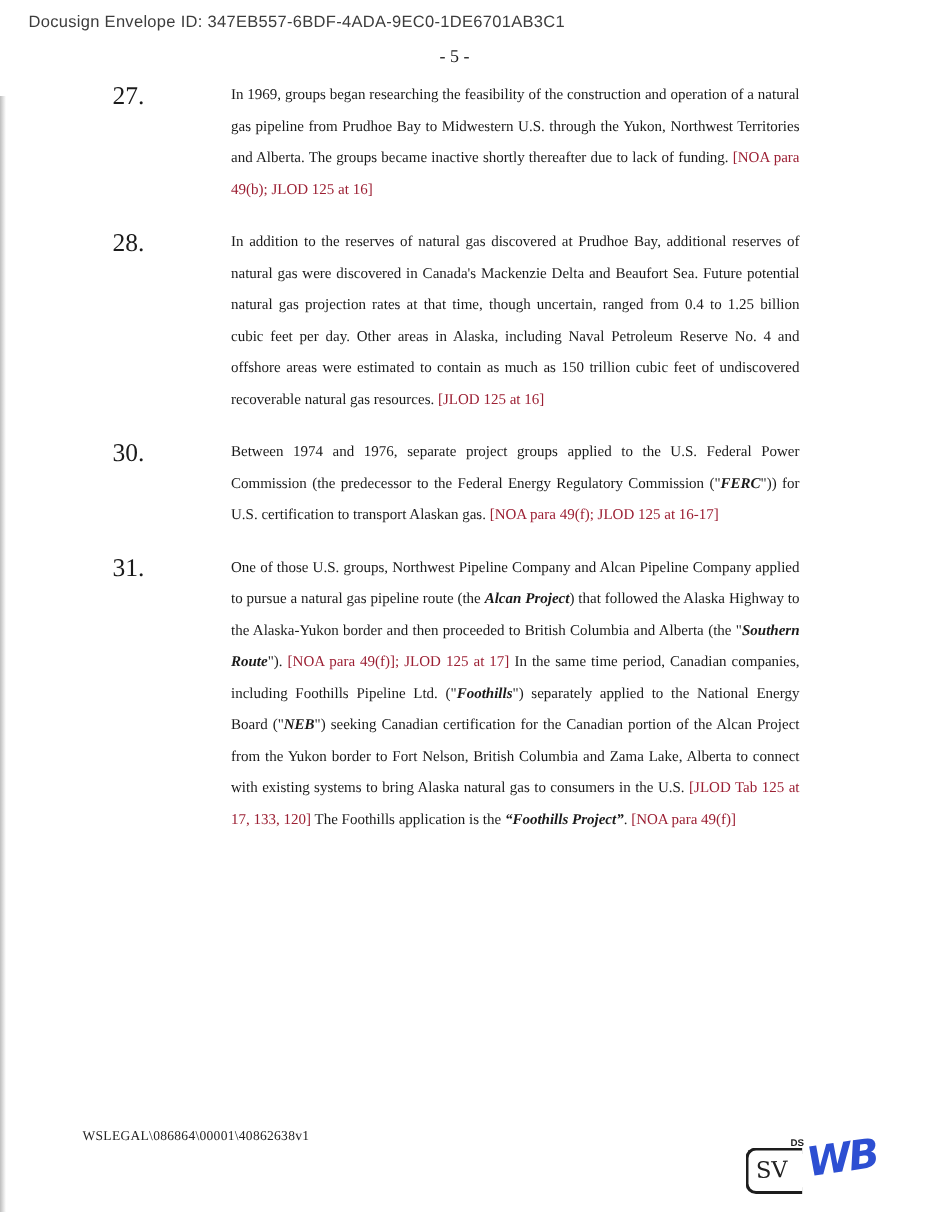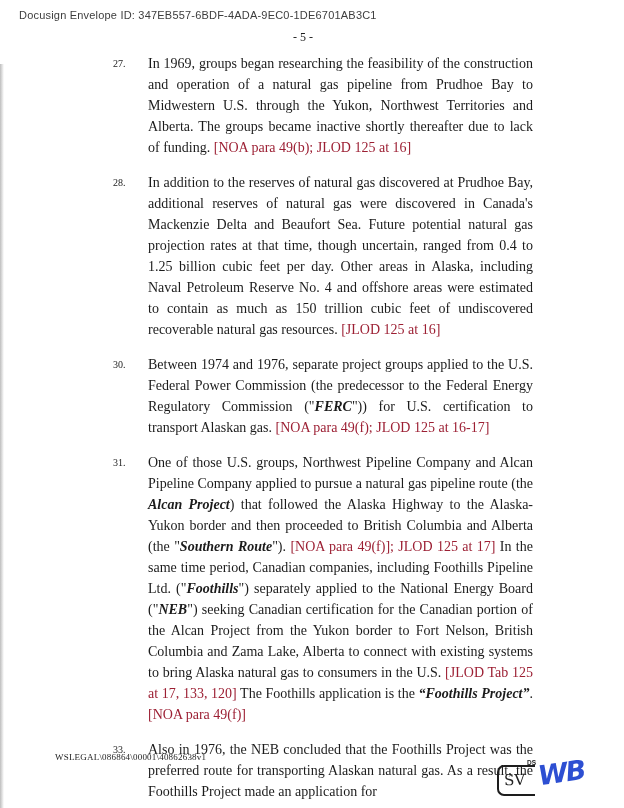--- a/index.html
+++ b/index.html
@@ -31,26 +31,27 @@
   .page-number {
     position: absolute; top: 30px; left: 0; width: 606px;
     text-align: center; font-size: 12px;
   }
   .content {
     position: absolute; left: 75px; top: 53px; width: 458px;
   }
   .para { display: flex; margin-bottom: 14px; }
   .para-num {
     flex: 0 0 35px; width: 35px;
-    font-size: 10px; line-height: 21px; margin-left: 38px;
+    font-size: 17px; line-height: 21px;
   }
   .para-text {
     width: 423px;
-    font-size: 14px; line-height: 21px;
+    font-size: 10px; line-height: 21px;
     text-align: justify;
+    margin-left: 44px;
   }
   .bold { font-weight: bold; font-style: italic; }
   .italic { font-style: italic; }
   .citation { color: var(--citation-red); }
   .footer {
     position: absolute; left: 55px; top: 752px;
     font-size: 9px; color: #232323; letter-spacing: 0.2px;
   }
   .ds-stamp {
     position: absolute; left: 497px; top: 765px;
@@ -97,24 +98,20 @@
       <div class="para-text"><span>In addition to the reserves of natural gas discovered at Prudhoe Bay, additional reserves of natural gas were discovered in Canada's Mackenzie Delta and Beaufort Sea. Future potential natural gas projection rates at that time, though uncertain, ranged from 0.4 to 1.25 billion cubic feet per day. Other areas in Alaska, including Naval Petroleum Reserve No. 4 and offshore areas were estimated to contain as much as 150 trillion cubic feet of undiscovered recoverable natural gas resources. </span><span class="citation">[JLOD 125 at 16]</span></div>
     </div>
     <div class="para">
       <div class="para-num">30.</div>
       <div class="para-text"><span>Between 1974 and 1976, separate project groups applied to the U.S. Federal Power Commission (the predecessor to the Federal Energy Regulatory Commission ("</span><span class="bold">FERC</span><span>")) for U.S. certification to transport Alaskan gas. </span><span class="citation">[NOA para 49(f); JLOD 125 at 16-17]</span></div>
     </div>
     <div class="para">
       <div class="para-num">31.</div>
       <div class="para-text"><span>One of those U.S. groups, Northwest Pipeline Company and Alcan Pipeline Company applied to pursue a natural gas pipeline route (the </span><span class="bold">Alcan Project</span><span>) that followed the Alaska Highway to the Alaska-Yukon border and then proceeded to British Columbia and Alberta (the "</span><span class="bold">Southern Route</span><span>"). </span><span class="citation">[NOA para 49(f)]; JLOD 125 at 17]</span><span> In the same time period, Canadian companies, including Foothills Pipeline Ltd. ("</span><span class="bold">Foothills</span><span>") separately applied to the National Energy Board ("</span><span class="bold">NEB</span><span>") seeking Canadian certification for the Canadian portion of the Alcan Project from the Yukon border to Fort Nelson, British Columbia and Zama Lake, Alberta to connect with existing systems to bring Alaska natural gas to consumers in the U.S. </span><span class="citation">[JLOD Tab 125 at 17, 133, 120]</span><span> The Foothills application is the </span><span class="bold">“Foothills Project”</span><span>. </span><span class="citation">[NOA para 49(f)]</span></div>
     </div>
-    <div class="para">
-      <div class="para-num">33.</div>
-      <div class="para-text"><span>Also in 1976, the NEB concluded that the Foothills Project was the preferred route for transporting Alaskan natural gas. As a result, the Foothills Project made an application for</span></div>
-    </div>
   </div>
 
 <div class="footer">WSLEGAL\086864\00001\40862638v1</div>
 
 <div class="ds-stamp">
   <span class="ds-label">DS</span>
   <span class="ds-initials">SV</span>
 </div>
 
 <div class="handwritten">WB</div>

